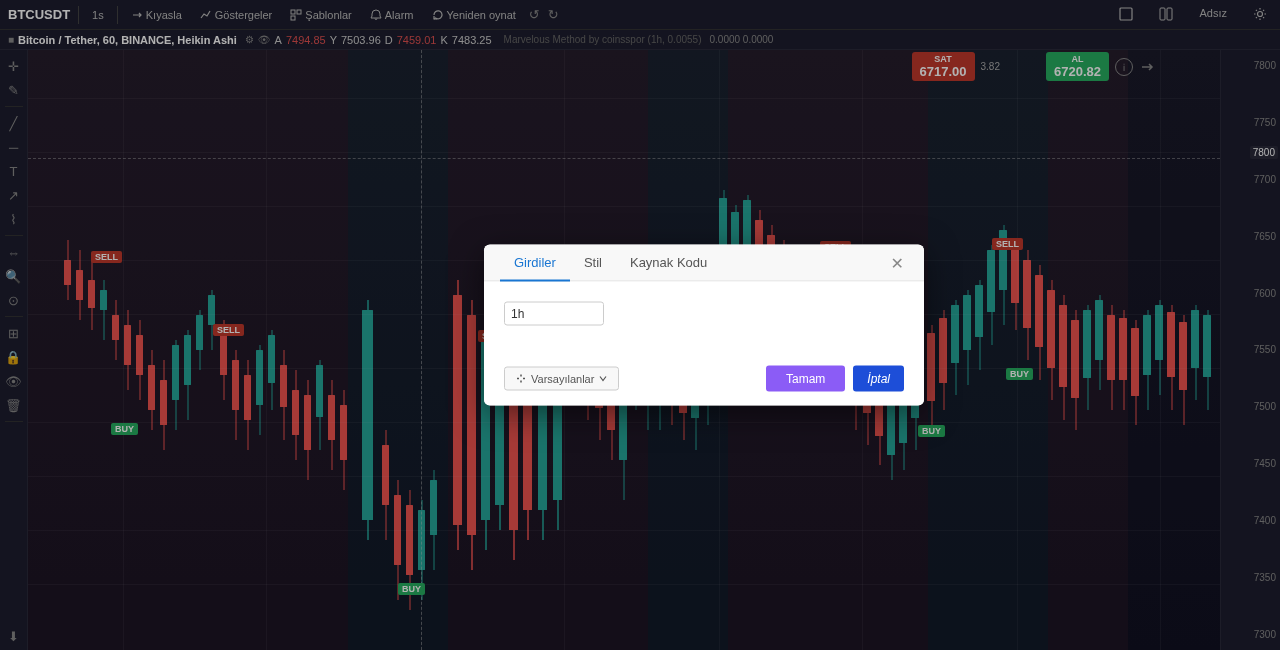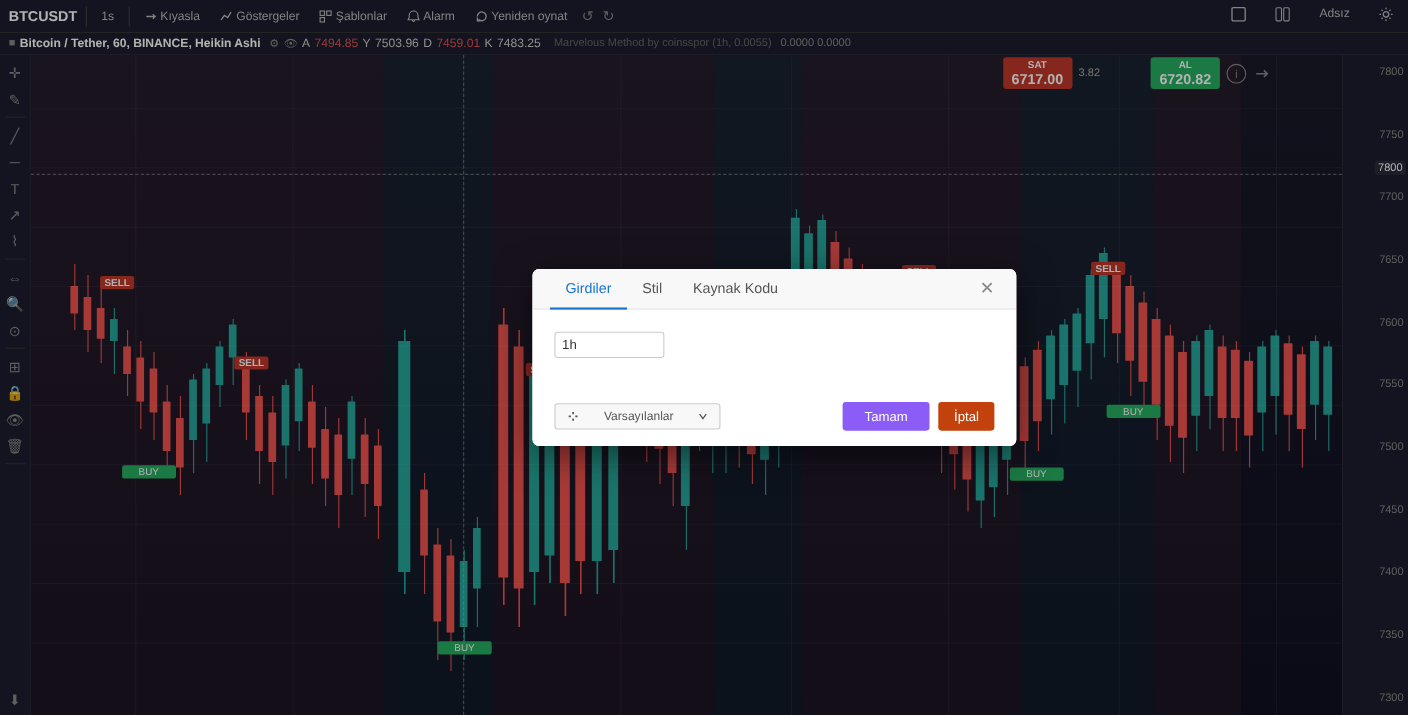--- a/index.html
+++ b/index.html
@@ -200,22 +200,22 @@
       width: 100%;
       height: 100%;
     }
 
     
     .signal-buy {
       position: absolute;
       background: #27ae60;
       color: #fff;
       font-size: 9px;
-      font-weight: normal;
-      padding: 1px 15px;
+      font-weight: bold;
+      padding: 1px 4px;
       border-radius: 2px;
     }
     .signal-sell {
       position: absolute;
       background: #c0392b;
       color: #fff;
       font-size: 9px;
       font-weight: bold;
       padding: 1px 4px;
       border-radius: 2px;
@@ -313,21 +313,21 @@
     #modal-footer {
       display: flex;
       align-items: center;
       justify-content: space-between;
       padding: 10px 20px 14px;
       background: #fff;
     }
     .defaults-btn {
       display: flex;
       align-items: center;
-      gap: 22px;
+      gap: 4px;
       padding: 5px 10px;
       border: 1px solid #ccc;
       border-radius: 3px;
       background: #f8f8f8;
       cursor: pointer;
       font-size: 11px;
       color: #555;
     }
     .footer-actions {
       display: flex;
@@ -337,26 +337,27 @@
       padding: 6px 20px;
       background: #8b5cf6;
       color: #fff;
       border: none;
       border-radius: 3px;
       cursor: pointer;
       font-size: 12px;
     }
     .btn-cancel {
       padding: 6px 14px;
-      background: #c2410c;
+      background: #1d4ed8;
       color: #fff;
       border: none;
       border-radius: 3px;
       cursor: pointer;
       font-size: 12px;
+      font-style: italic;
     }
 
     
     .grid-line-h {
       position: absolute;
       width: 100%;
       height: 1px;
       background: rgba(255,255,255,0.05);
     }
     .grid-line-v {

